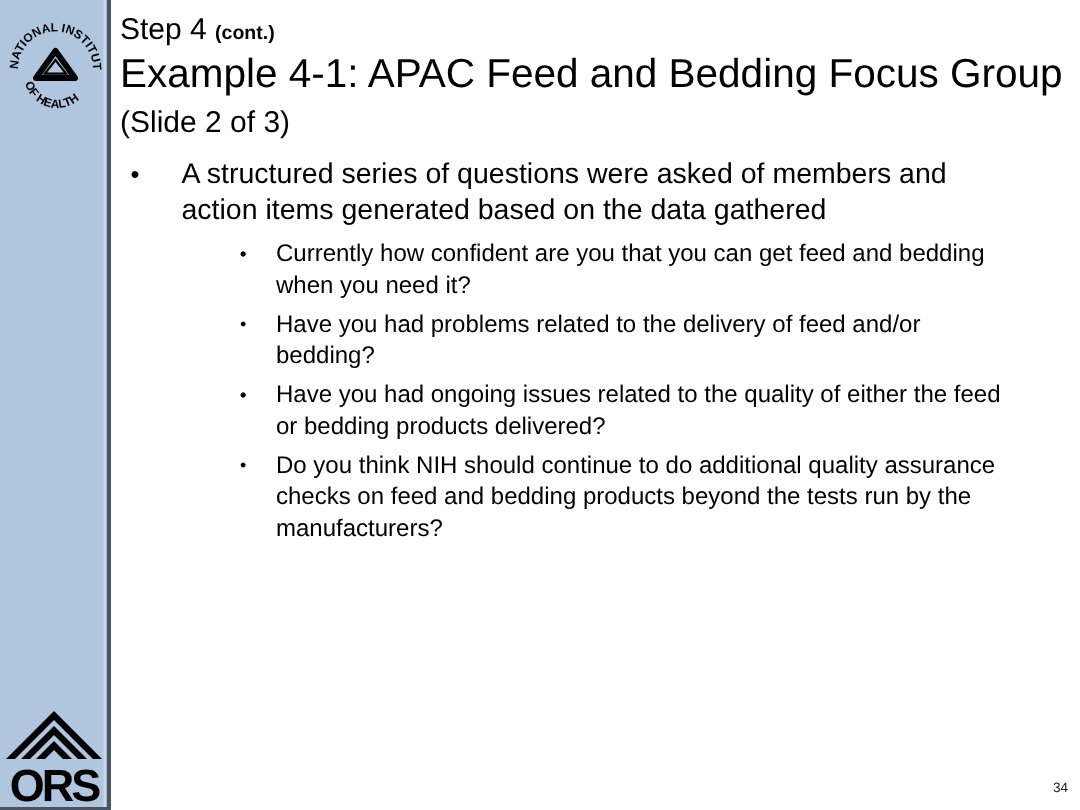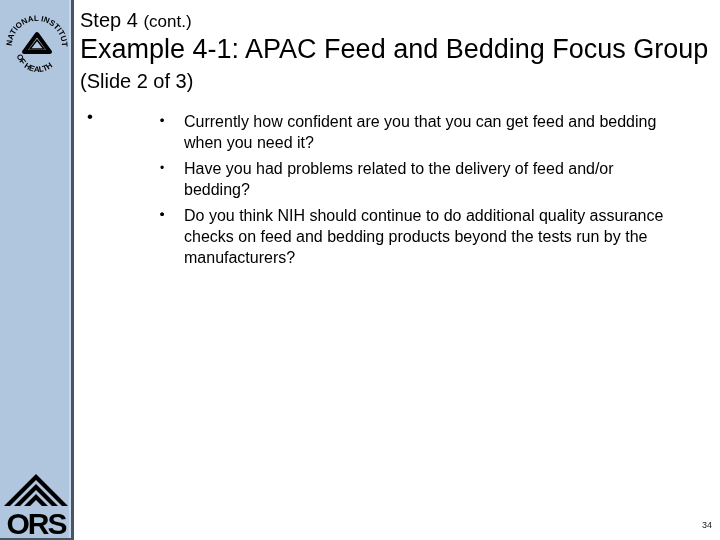--- a/index.html
+++ b/index.html
@@ -20,21 +20,21 @@
     content: ""; position: absolute; right: 0; top: 0; width: 2px; height: 100%;
     background: #c9d8ea;
   }
   .nih-logo { position: absolute; left: 2px; top: 2px; width: 68px; height: 80px; }
   .ors-logo { position: absolute; left: 2px; top: 472px; width: 68px; height: 64px; }
 
   .step {
     position: absolute; left: 80px; top: 8px;
     font-size: 20px; line-height: 24px; white-space: nowrap;
   }
-  .step .small { font-size: 17px; font-weight: normal; }
+  .step .small { font-size: 13px; font-weight: bold; }
   .title {
     position: absolute; left: 80px; top: 34px; width: 630px;
     font-size: 27px; font-weight: normal; line-height: 30px; margin: 0;
   }
   .title .small { font-size: 20px; }
 
   .content { position: absolute; left: 80px; top: 105px; width: 600px; }
   .lvl1 { position: relative; padding-left: 41px; font-size: 19px; line-height: 24px; }
   .lvl1 .bullet { position: absolute; left: 7px; top: 0; font-size: 17px; }
   .sublist { margin-top: 6px; }
@@ -83,38 +83,40 @@
 </div>
 
 <h1 class="title">
   <span>Example 4-1:  APAC Feed and Bedding Focus Group</span>
   <span class="small">(Slide 2 of 3)</span>
 </h1>
 
 <div class="content">
   <div class="lvl1">
     <span class="bullet">•</span>
+    <span>A structured series of questions were asked of members and action items generated based on the data gathered</span>
   </div>
   <div class="sublist">
     <div class="lvl2">
       <span class="bullet">•</span>
     </div>
     <div class="lvl2">
       <span class="bullet">•</span>
       <span>Currently how confident are you that you can get feed and bedding when you need it?</span>
     </div>
     <div class="lvl2">
       <span class="bullet">•</span>
       <span>Have you had problems related to the delivery of feed and/or bedding?</span>
     </div>
     <div class="lvl2">
       <span class="bullet">•</span>
     </div>
     <div class="lvl2">
       <span class="bullet">•</span>
+      <span>Have you had ongoing issues related to the quality of either the feed or bedding products delivered?</span>
     </div>
     <div class="lvl2">
       <span class="bullet">•</span>
       <span>Do you think NIH should continue to do additional quality assurance checks on feed and bedding products beyond the tests run by the manufacturers?</span>
     </div>
   </div>
 </div>
 
 <div class="page-num">34</div>
 

